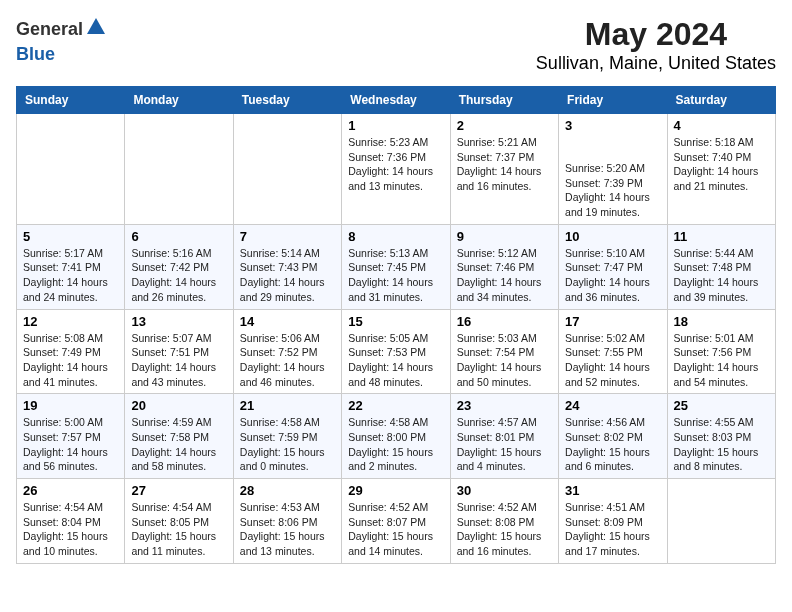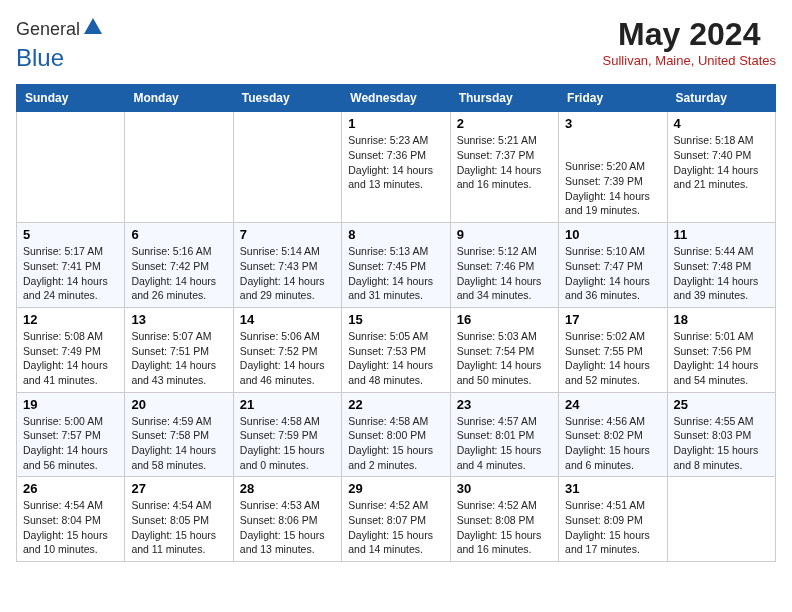--- a/index.html
+++ b/index.html
@@ -22,22 +22,22 @@
     }
     .title-block {
       text-align: center;
     }
     .month-year {
       font-size: 32px;
       font-weight: bold;
       color: #222;
     }
     .location {
-      font-size: 13px;
-      color: #b91c1c;
+      font-size: 18px;
+      color: #000000;
     }
     table {
       width: 100%;
       border-collapse: collapse;
       font-size: 11px;
       padding-left: 22px;
     }
     thead tr th {
       background-color: #1a5fa8;
       color: #fff;
@@ -77,26 +77,26 @@
     }
   </style>
 </head>
 <body>
 
 <div class="header">
   <div class="logo">
     <div>
       <div style="display:flex;align-items:center;">
         <div>
-          <div style="font-size:18px;font-weight:normal;color:#333;line-height:1.2;">General<span style="display:inline-block;margin-left:2px;vertical-align:middle;">
+          <div style="font-size:18px;font-weight:bold;color:#333;line-height:1.2;">General<span style="display:inline-block;margin-left:2px;vertical-align:middle;">
             <svg width="22" height="22" viewBox="0 0 22 22">
               <polygon points="11,2 20,18 2,18" fill="#1a5fa8"></polygon>
             </svg>
           </span></div>
-          <div style="font-size:24px;font-weight:normal;color:#1a5fa8;line-height:1.2;">Blue</div>
+          <div style="font-size:18px;font-weight:bold;color:#1a5fa8;line-height:1.2;">Blue</div>
         </div>
       </div>
     </div>
   </div>
   <div class="title-block">
     <div class="month-year">May 2024</div>
     <div class="location">Sullivan, Maine, United States</div>
   </div>
 </div>
 

